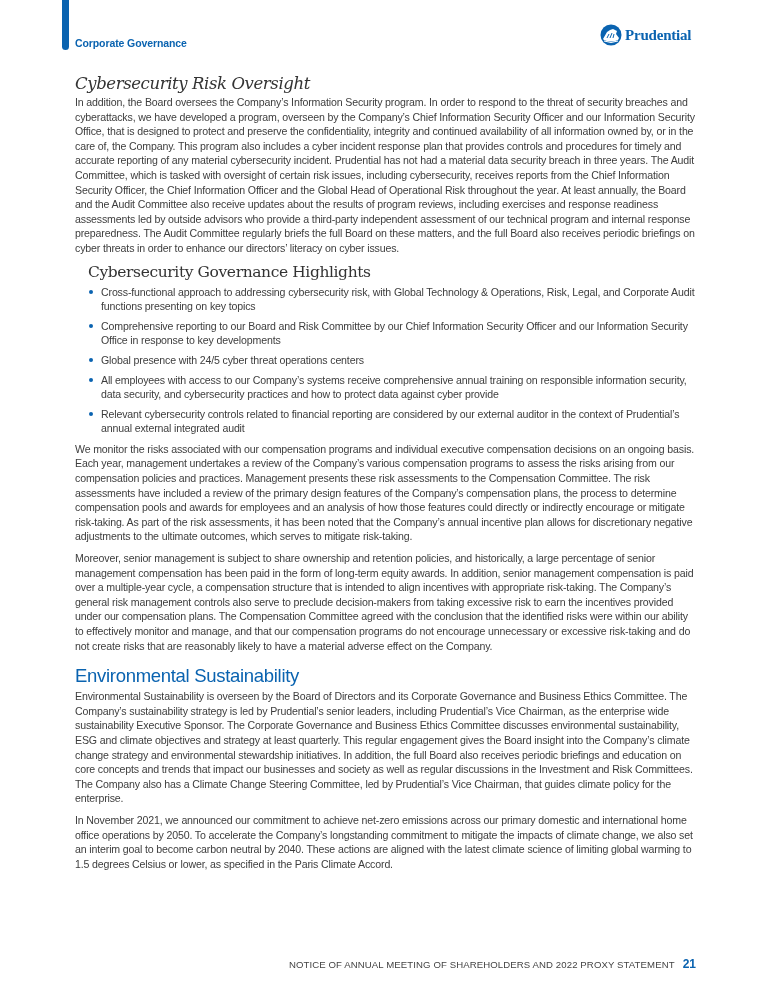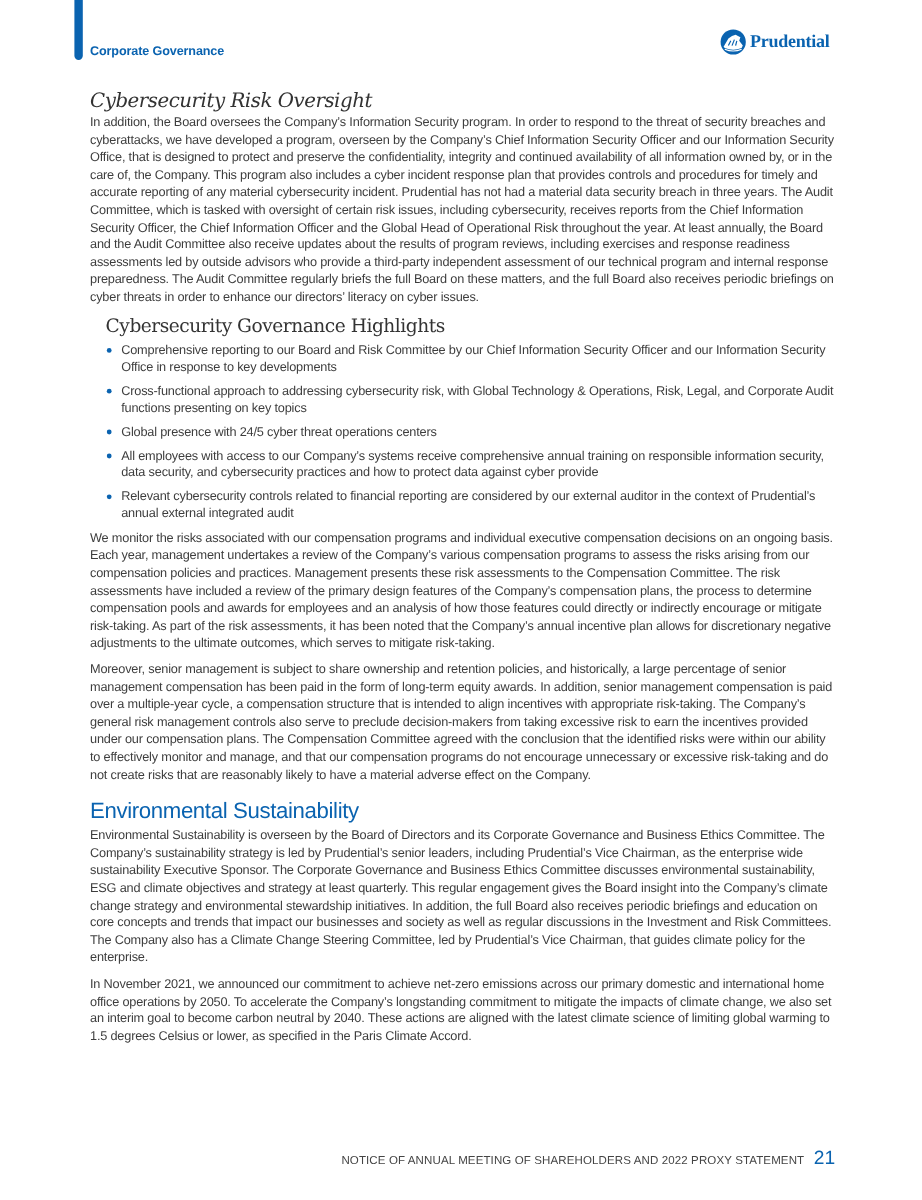--- a/index.html
+++ b/index.html
@@ -21,21 +21,21 @@
              margin: 6px 0 4px 13px; letter-spacing: -0.4px; }
   ul.bullets { list-style: none; margin: 0 0 6px 0; padding: 0 0 0 14px; }
   ul.bullets li { position: relative; padding-left: 12px; font-size: 10.6px; line-height: 14.6px;
                   letter-spacing: -0.15px; color: #3d3d3d; margin-bottom: 5px; }
   ul.bullets li .dot { position: absolute; left: 0; top: 5px; width: 4px; height: 4px; border-radius: 50%;
                        background: #0a63b0; }
   h2.blue { font-family: "Liberation Sans", sans-serif; font-weight: normal; font-size: 18.5px; color: #0a63b0;
             margin: 12px 0 2px 0; letter-spacing: -0.3px; }
   .footer { position: absolute; right: 72px; top: 957px; display: flex; align-items: baseline; gap: 8px; }
   .footer-text { font-size: 9.6px; color: #444; letter-spacing: 0.1px; text-align: right; }
-  .page-num { font-size: 16px; font-weight: normal; color: #0a63b0; }
+  .page-num { font-size: 12px; font-weight: bold; color: #0a63b0; }
 </style>
 </head>
 <body>
 
 <div class="side-bar"></div>
 <div class="section-label">Corporate Governance</div>
 
 <div class="logo">
   <svg class="logo-mark" viewBox="0 0 22 22">
     <circle cx="11" cy="11" r="10.5" fill="#0a63b0"></circle>
@@ -45,22 +45,22 @@
   </svg>
   <span class="logo-text">Prudential</span>
 </div>
 
 <div class="content">
   <h2 class="italic">Cybersecurity Risk Oversight</h2>
   <p>In addition, the Board oversees the Company’s Information Security program. In order to respond to the threat of security breaches and cyberattacks, we have developed a program, overseen by the Company’s Chief Information Security Officer and our Information Security Office, that is designed to protect and preserve the confidentiality, integrity and continued availability of all information owned by, or in the care of, the Company. This program also includes a cyber incident response plan that provides controls and procedures for timely and accurate reporting of any material cybersecurity incident. Prudential has not had a material data security breach in three years. The Audit Committee, which is tasked with oversight of certain risk issues, including cybersecurity, receives reports from the Chief Information Security Officer, the Chief Information Officer and the Global Head of Operational Risk throughout the year. At least annually, the Board and the Audit Committee also receive updates about the results of program reviews, including exercises and response readiness assessments led by outside advisors who provide a third-party independent assessment of our technical program and internal response preparedness. The Audit Committee regularly briefs the full Board on these matters, and the full Board also receives periodic briefings on cyber threats in order to enhance our directors’ literacy on cyber issues.</p>
 
   <h3 class="serif">Cybersecurity Governance Highlights</h3>
   <ul class="bullets">
+    <li><span class="dot"></span><span>Cross-functional approach to addressing cybersecurity risk, with Global Technology &amp; Operations, Risk, Legal, and Corporate Audit functions presenting on key topics</span></li>
     <li><span class="dot"></span><span>Comprehensive reporting to our Board and Risk Committee by our Chief Information Security Officer and our Information Security Office in response to key developments</span></li>
-    <li><span class="dot"></span><span>Cross-functional approach to addressing cybersecurity risk, with Global Technology &amp; Operations, Risk, Legal, and Corporate Audit functions presenting on key topics</span></li>
     <li><span class="dot"></span><span>Global presence with 24/5 cyber threat operations centers</span></li>
     <li><span class="dot"></span><span>All employees with access to our Company’s systems receive comprehensive annual training on responsible information security, data security, and cybersecurity practices and how to protect data against cyber provide</span></li>
     <li><span class="dot"></span><span>Relevant cybersecurity controls related to financial reporting are considered by our external auditor in the context of Prudential’s annual external integrated audit</span></li>
   </ul>
 
   <p>We monitor the risks associated with our compensation programs and individual executive compensation decisions on an ongoing basis. Each year, management undertakes a review of the Company’s various compensation programs to assess the risks arising from our compensation policies and practices. Management presents these risk assessments to the Compensation Committee. The risk assessments have included a review of the primary design features of the Company’s compensation plans, the process to determine compensation pools and awards for employees and an analysis of how those features could directly or indirectly encourage or mitigate risk-taking. As part of the risk assessments, it has been noted that the Company’s annual incentive plan allows for discretionary negative adjustments to the ultimate outcomes, which serves to mitigate risk-taking.</p>
   <p>Moreover, senior management is subject to share ownership and retention policies, and historically, a large percentage of senior management compensation has been paid in the form of long-term equity awards. In addition, senior management compensation is paid over a multiple-year cycle, a compensation structure that is intended to align incentives with appropriate risk-taking. The Company’s general risk management controls also serve to preclude decision-makers from taking excessive risk to earn the incentives provided under our compensation plans. The Compensation Committee agreed with the conclusion that the identified risks were within our ability to effectively monitor and manage, and that our compensation programs do not encourage unnecessary or excessive risk-taking and do not create risks that are reasonably likely to have a material adverse effect on the Company.</p>
 
   <h2 class="blue">Environmental Sustainability</h2>
   <p>Environmental Sustainability is overseen by the Board of Directors and its Corporate Governance and Business Ethics Committee. The Company’s sustainability strategy is led by Prudential’s senior leaders, including Prudential’s Vice Chairman, as the enterprise wide sustainability Executive Sponsor. The Corporate Governance and Business Ethics Committee discusses environmental sustainability, ESG and climate objectives and strategy at least quarterly. This regular engagement gives the Board insight into the Company’s climate change strategy and environmental stewardship initiatives. In addition, the full Board also receives periodic briefings and education on core concepts and trends that impact our businesses and society as well as regular discussions in the Investment and Risk Committees. The Company also has a Climate Change Steering Committee, led by Prudential’s Vice Chairman, that guides climate policy for the enterprise.</p>

